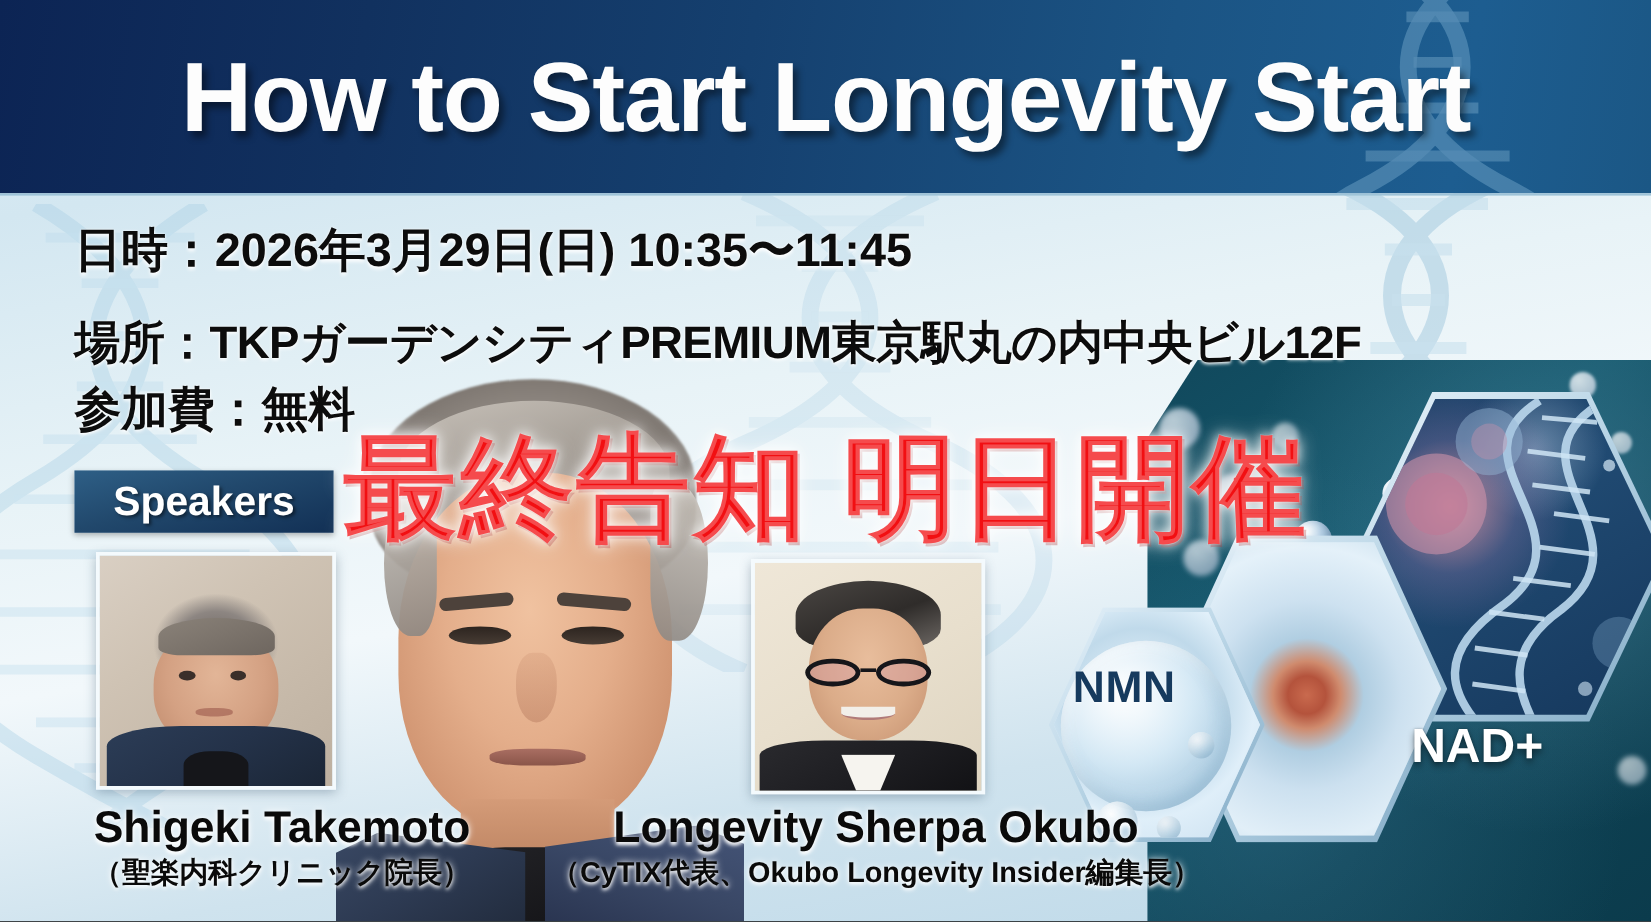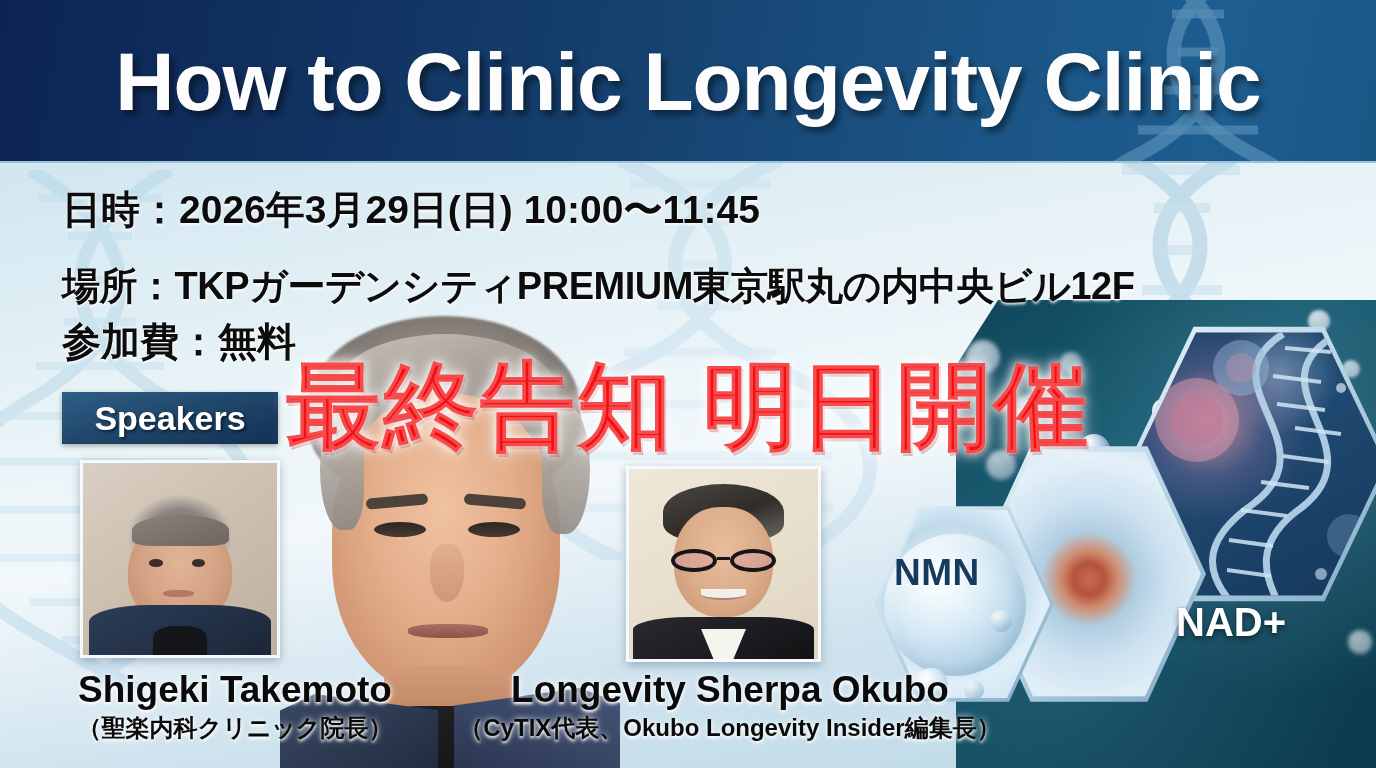--- a/index.html
+++ b/index.html
@@ -308,25 +308,25 @@
         <g stroke="#a7d0e8" stroke-width="9" opacity="0.7">
           <line x1="40" y1="18" x2="142" y2="18"></line>
           <line x1="66" y1="54" x2="118" y2="54"></line>
           <line x1="72" y1="92" x2="112" y2="92"></line>
           <line x1="58" y1="130" x2="126" y2="130"></line>
           <line x1="32" y1="170" x2="152" y2="170"></line>
           <line x1="12" y1="208" x2="172" y2="208"></line>
         </g>
       </svg>
     </div>
-    <div class="title-text">How to Clinic Longevity Clinic</div>
+    <div class="title-text">How to Start Longevity Start</div>
   </div>
 
   <div class="info">
-    <div class="info-line">日時：2026年3月29日(日) 10:00〜11:45</div>
+    <div class="info-line">日時：2026年3月29日(日) 10:35〜11:45</div>
     <div class="info-line loc">場所：TKPガーデンシティPREMIUM東京駅丸の内中央ビル12F</div>
     <div class="info-line">参加費：無料</div>
   </div>
 
   <div class="speakers-badge">
     <span>Speakers</span>
   </div>
 
   <div class="portrait portrait-left">
     <div class="face" style="background:linear-gradient(145deg,#d9cfc3 0%,#cfc3b4 35%,#c7baaa 65%,#bdb0a0 100%);"></div>

